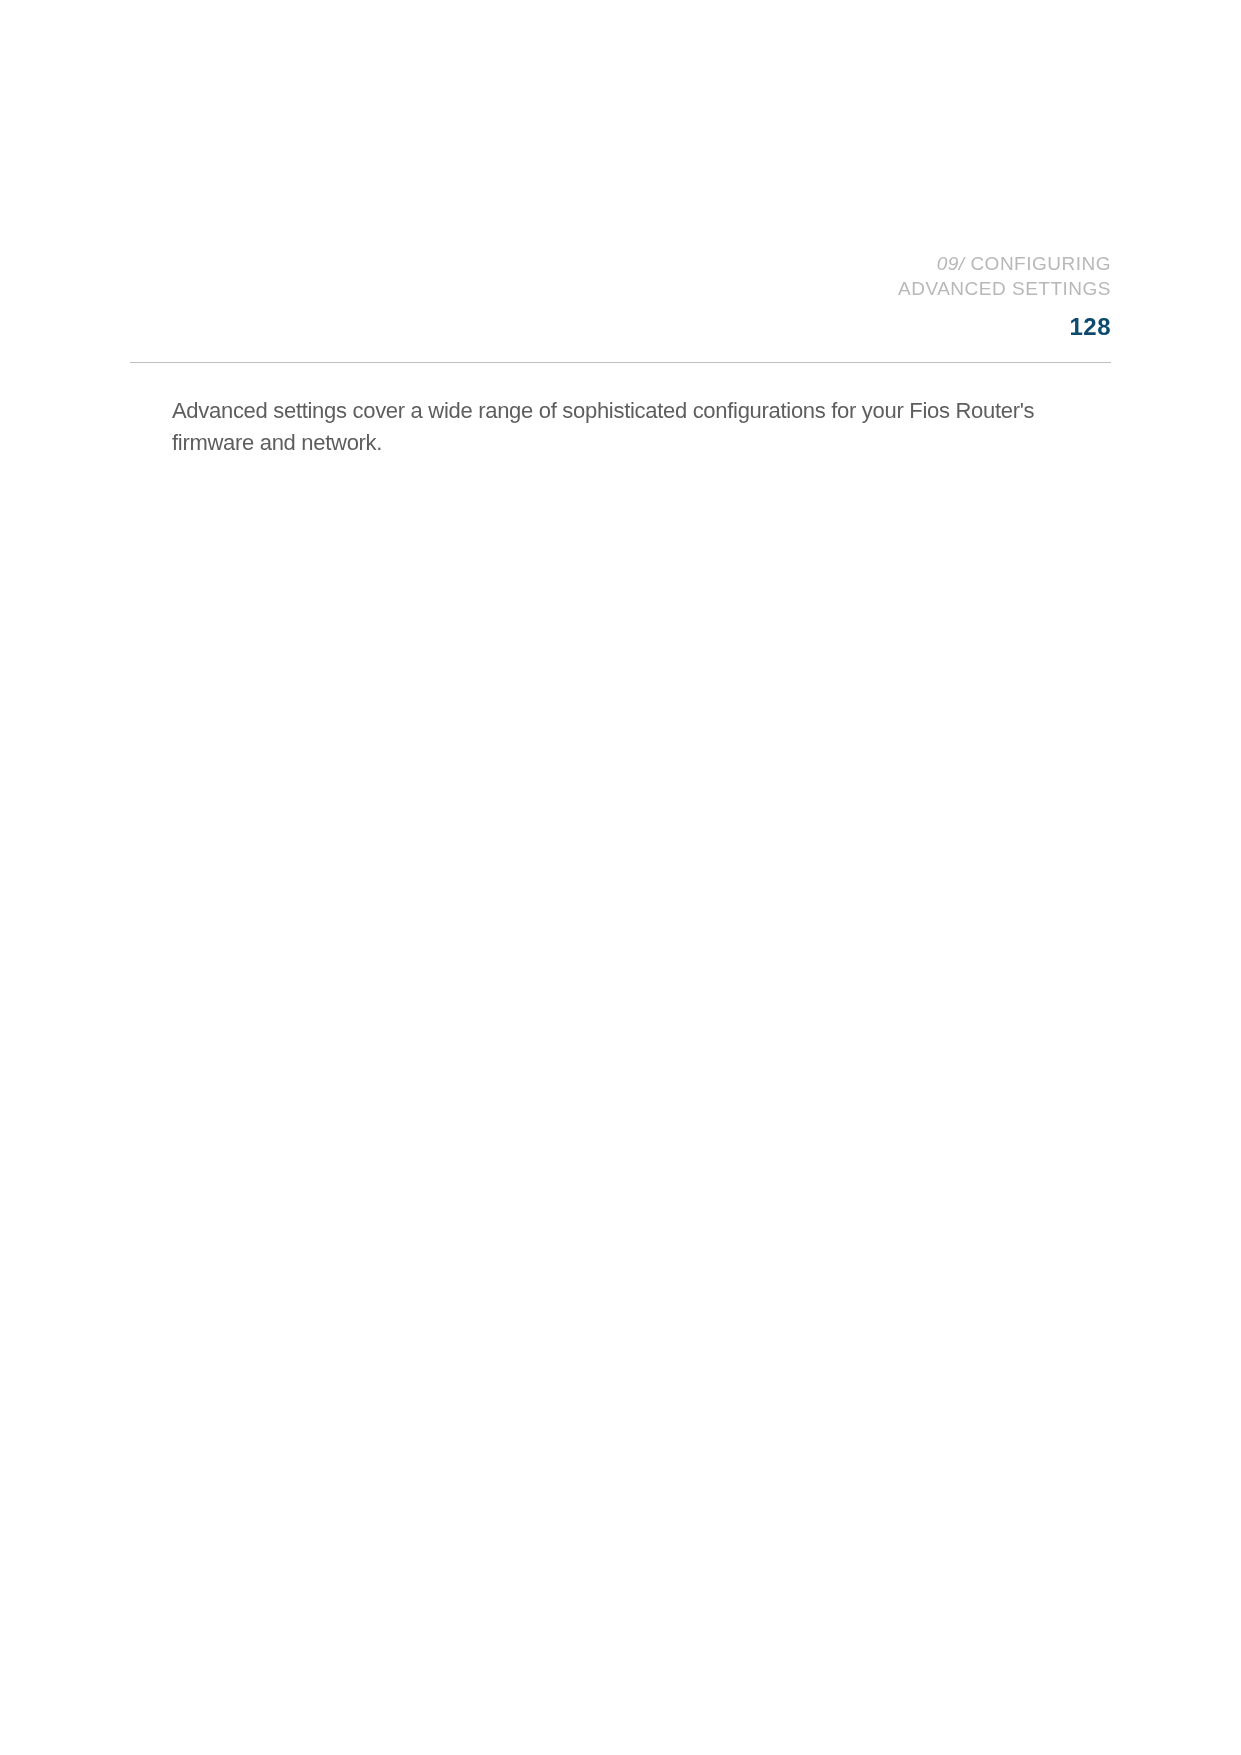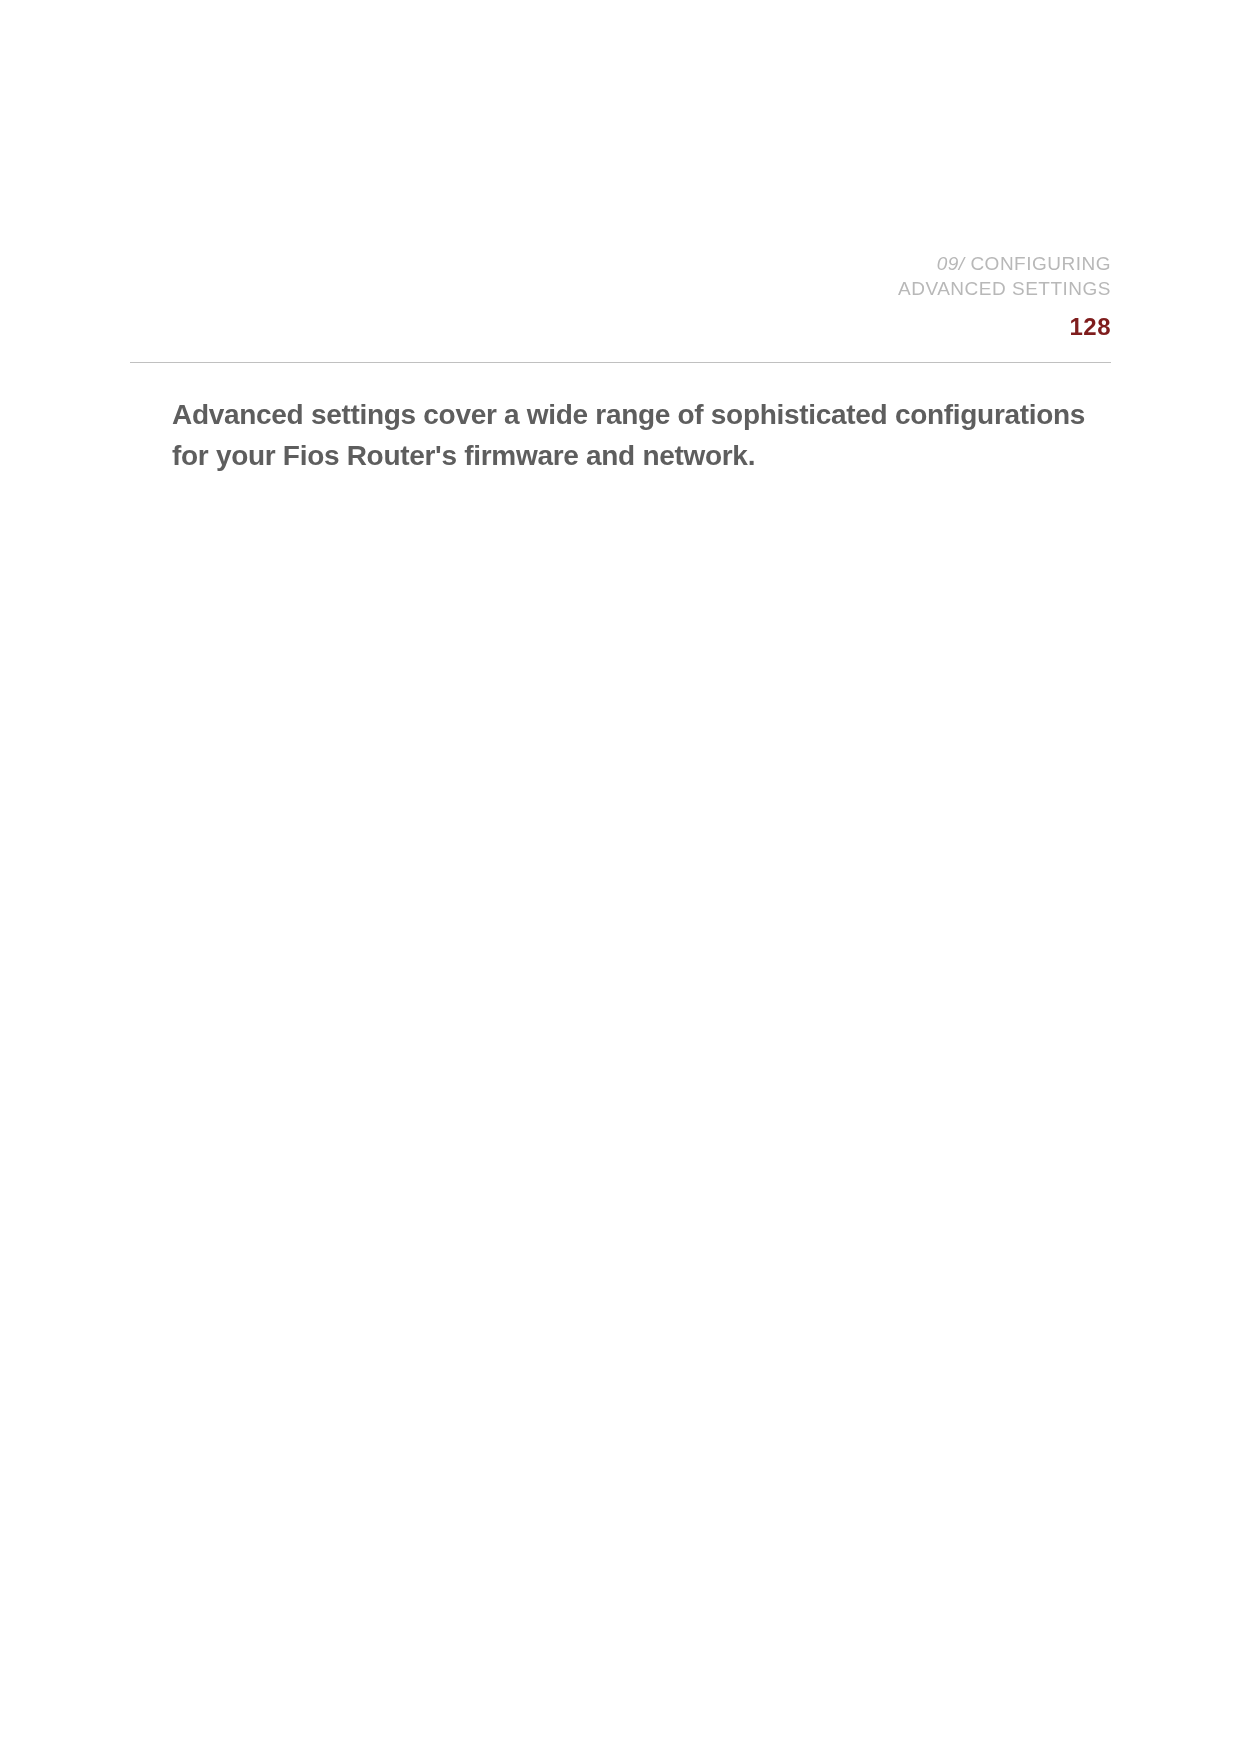--- a/index.html
+++ b/index.html
@@ -33,42 +33,42 @@
       line-height: 1.3;
     }
     .chapter-prefix {
       font-style: italic;
       color: #b8b8b8;
     }
     .chapter-title {
       font-style: normal;
     }
     .page-number {
-      color: #7f1d1d;
+      color: #0c4a6e;
       font-weight: 700;
       font-size: 24px;
       margin-top: 12px;
       letter-spacing: 0.5px;
     }
     .divider {
       position: absolute;
       top: 362px;
       left: 130px;
       right: 130px;
       height: 1px;
       background: #c0c0c0;
     }
     .body-text {
       position: absolute;
       top: 395px;
       left: 172px;
       right: 140px;
-      font-size: 28px;
+      font-size: 22px;
       color: #5e5e5e;
-      font-weight: 700;
+      font-weight: 400;
       line-height: 1.45;
       letter-spacing: -0.3px;
     }
     .footer {
       position: absolute;
       top: 1073px;
       right: 130px;
       text-align: right;
       font-size: 18px;
       color: #b8b8b8;

